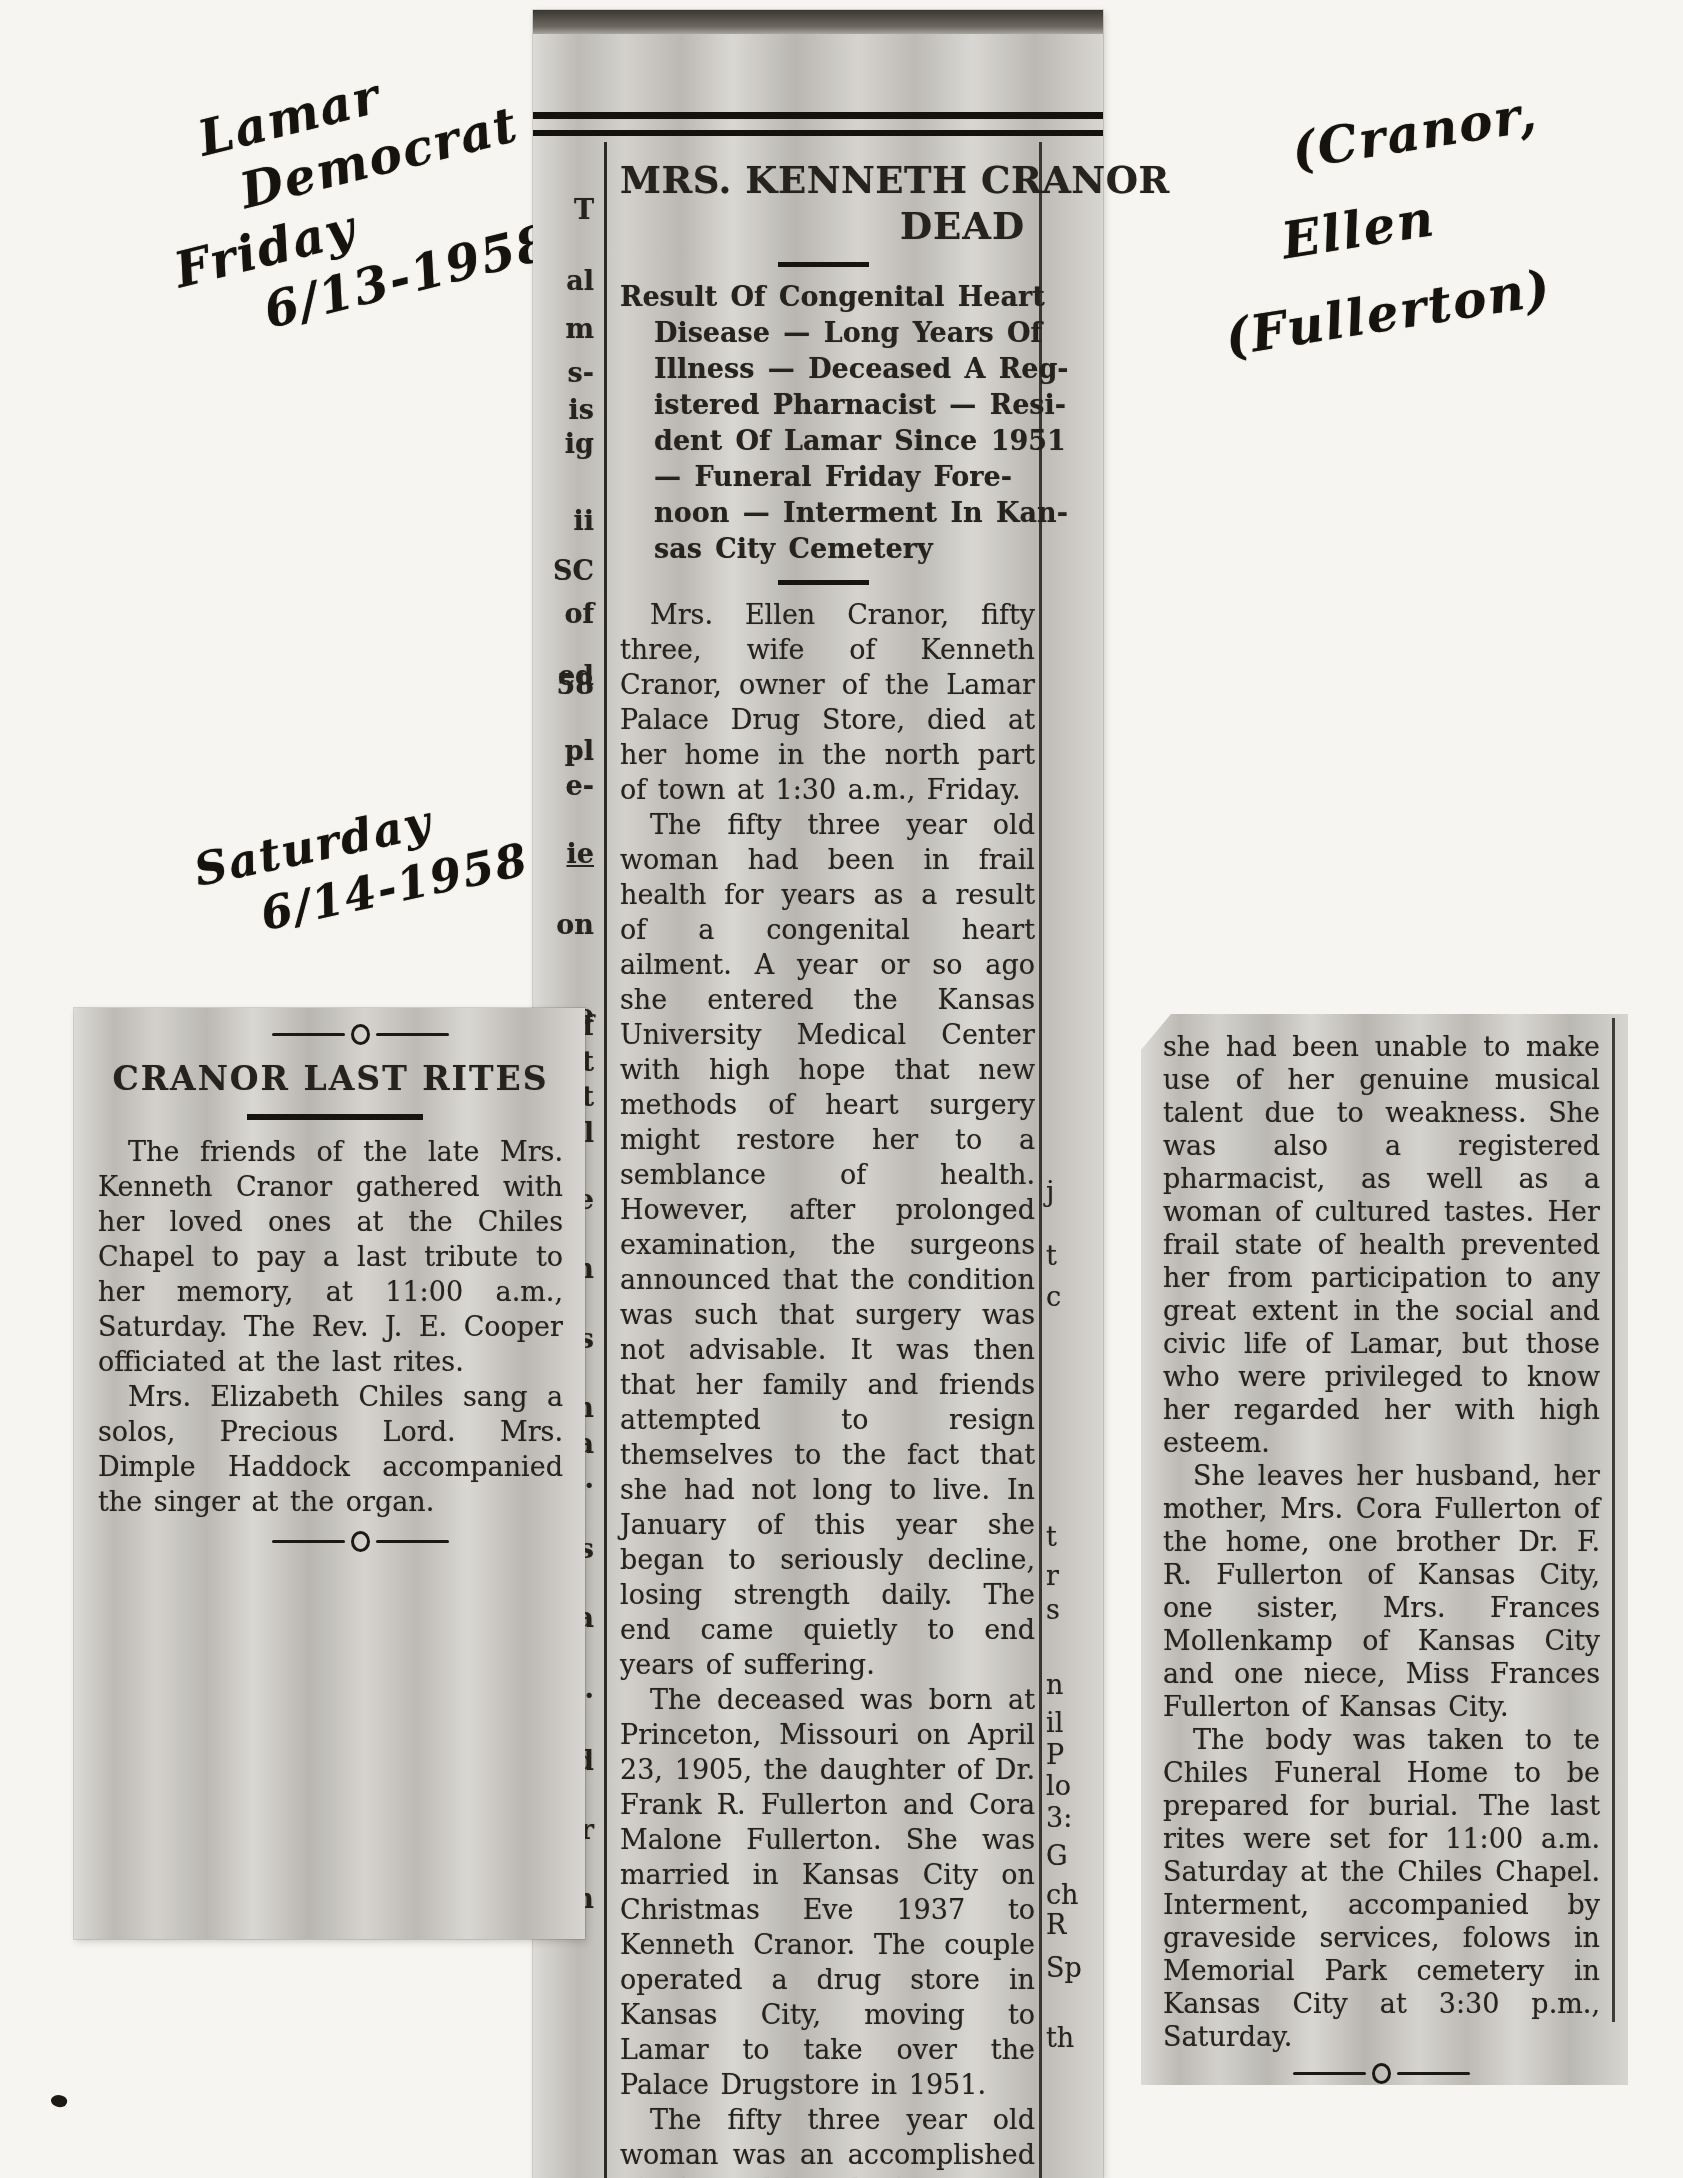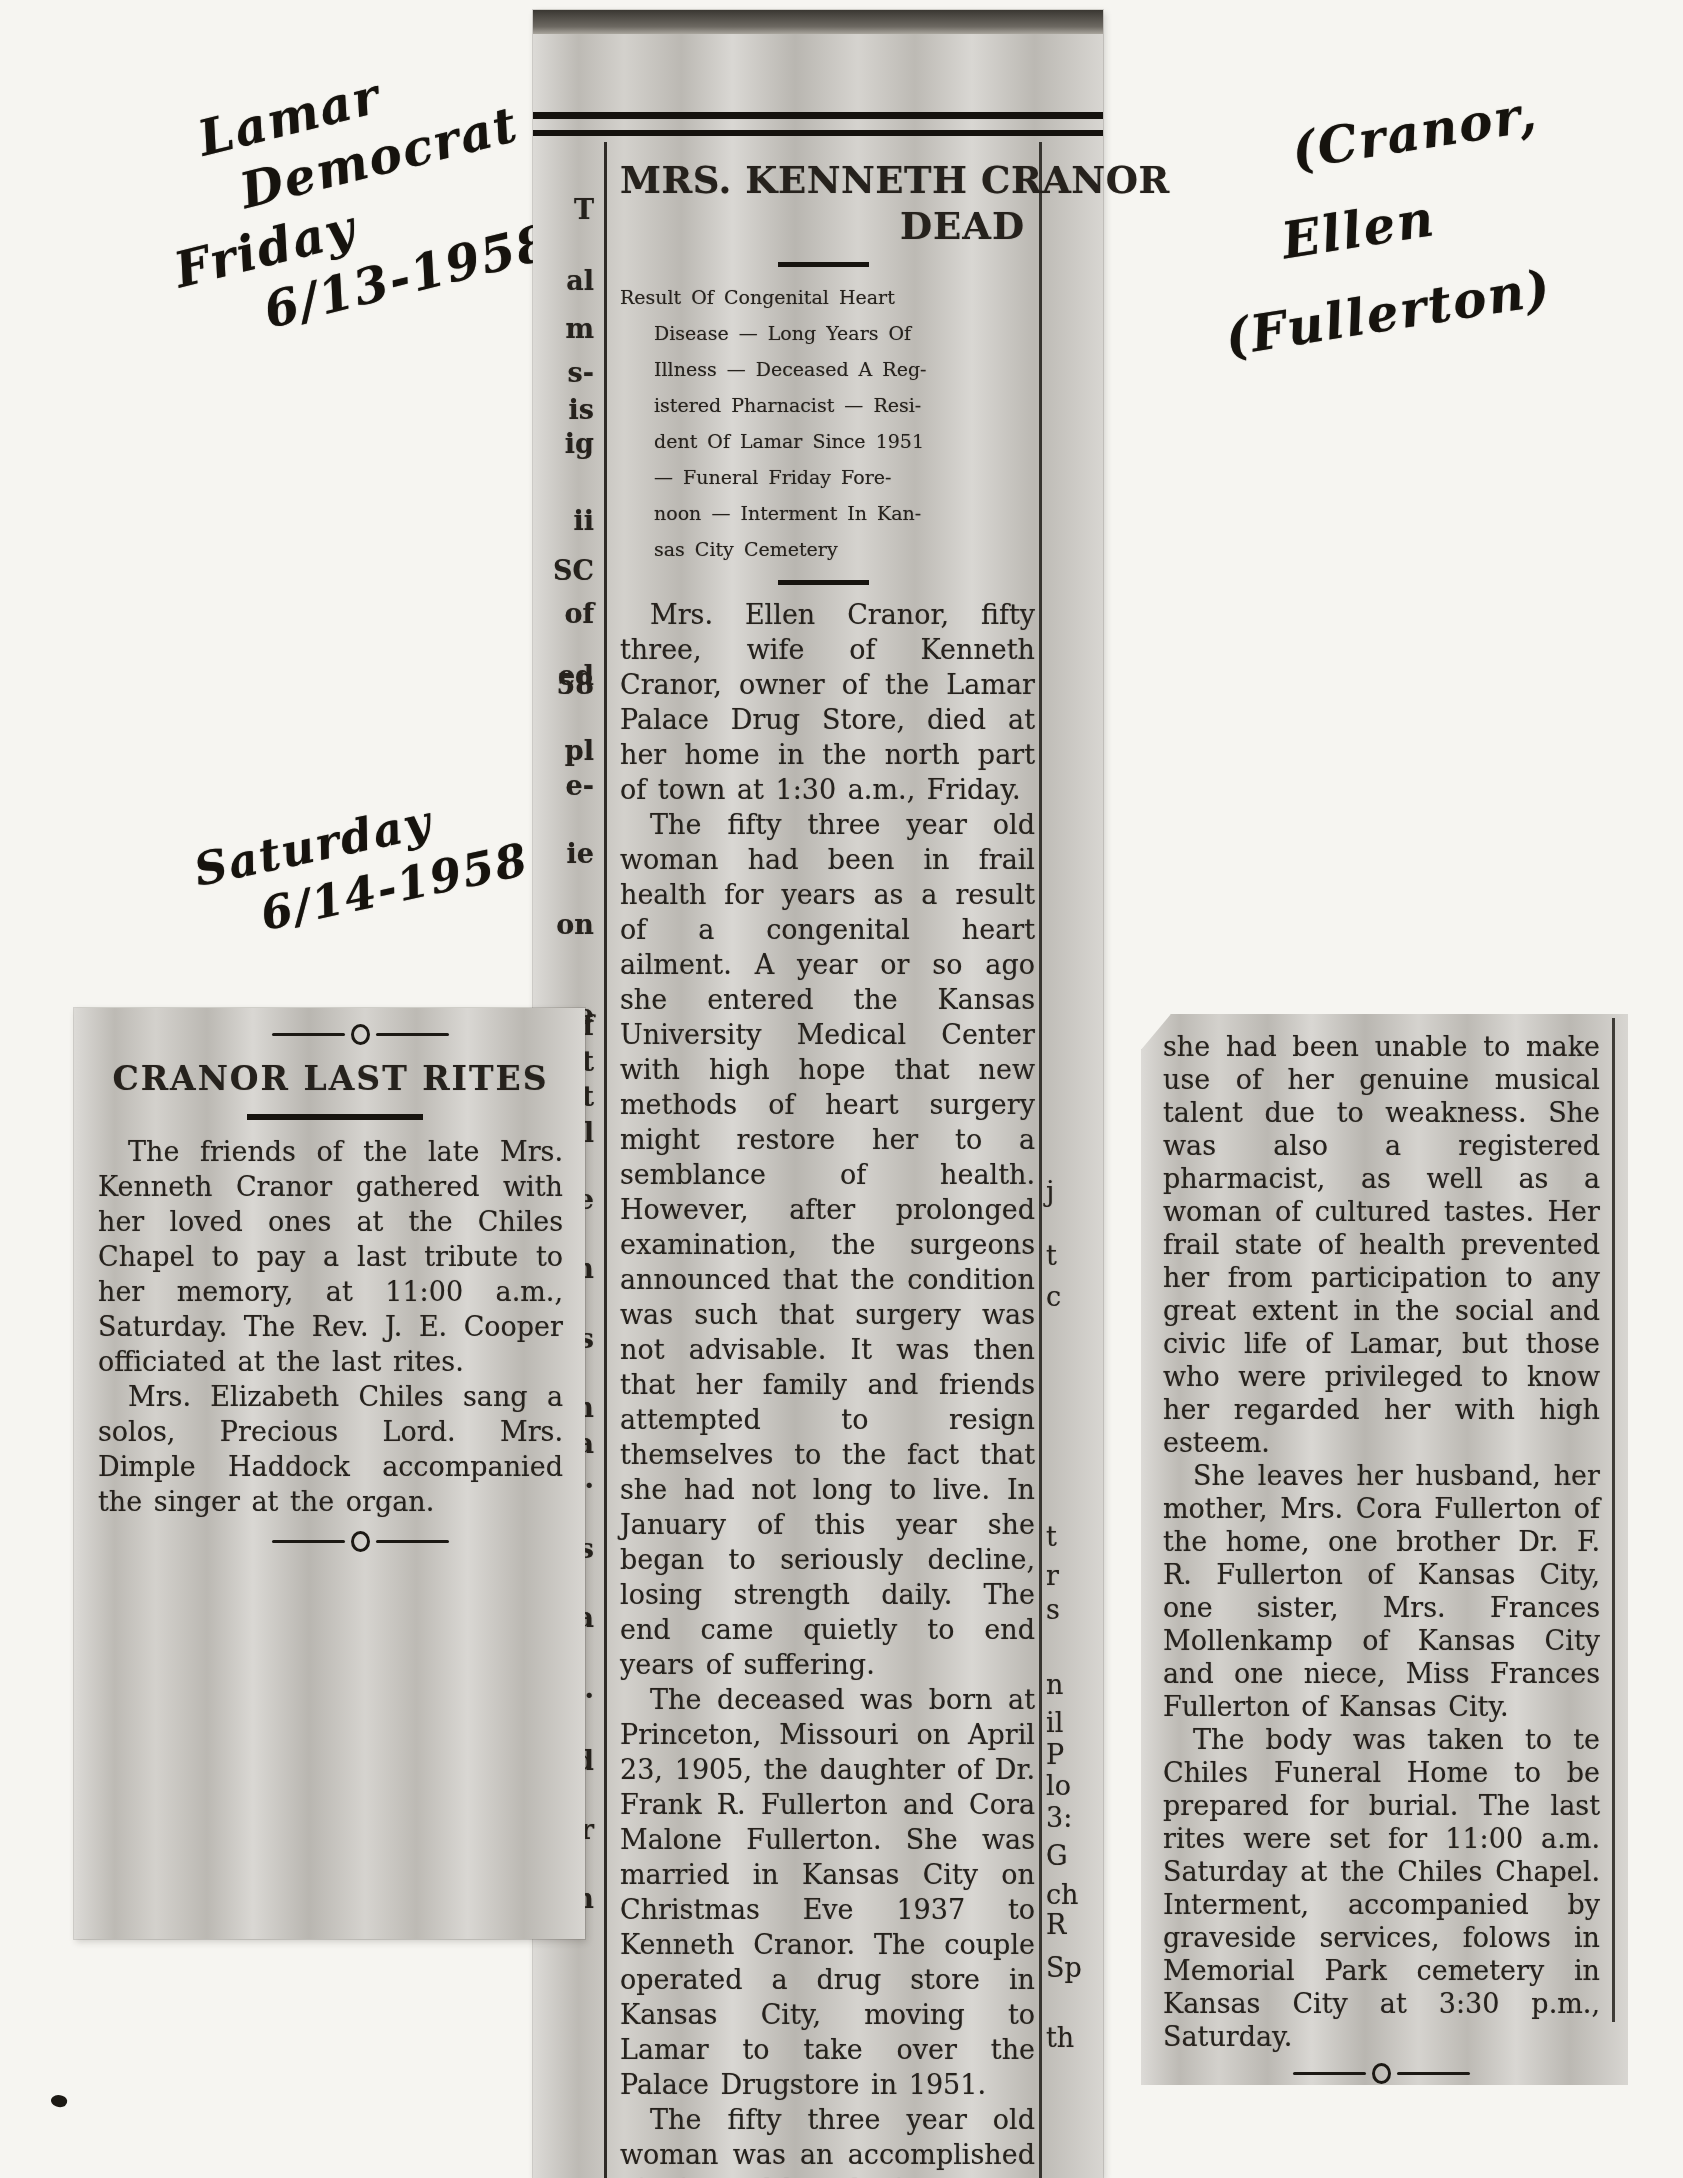--- a/index.html
+++ b/index.html
@@ -38,21 +38,21 @@
   #clip-center .col-rule-right{position:absolute;left:506px;top:132px;bottom:0;width:3px;background:rgba(25,22,17,.82);}
   .strip{position:absolute;top:0;bottom:0;font-size:27px;font-weight:bold;}
   #strip-left{left:0;width:65px;}
   #strip-left span{position:absolute;right:4px;white-space:nowrap;}
   #strip-right{left:513px;width:57px;font-weight:normal;}
   #strip-right span{position:absolute;left:0;white-space:nowrap;}
   #main-col{position:absolute;left:87px;top:147px;width:415px;}
   .headline-1{font-size:37px;font-weight:bold;line-height:46px;white-space:nowrap;letter-spacing:0.5px;}
   .headline-2{font-size:37px;font-weight:bold;line-height:46px;text-align:right;padding-right:10px;letter-spacing:1px;}
   .mini-rule{width:91px;height:5px;background:#17140f;margin:13px auto 12px 158px;}
-  .subhead{font-weight:normal;font-size:19px;}
+  .subhead{font-weight:bold;font-size:27px;}
   .subhead-line{line-height:36px;margin-left:34px;white-space:nowrap;word-spacing:4px;}
   .subhead-line:first-child{margin-left:0;}
   .center-body{margin-top:4px;}
 
   
   #clip-left{left:74px;top:1008px;width:503px;height:923px;padding:4px;}
   #clip-left .inner{position:absolute;left:24px;right:22px;top:0;}
   #clip-left .orn{margin:16px 0 2px 59px;}
   .lr-headline{font-size:33px;font-weight:bold;text-align:center;letter-spacing:2px;margin-top:14px;white-space:nowrap;}
   .lr-rule{width:176px;height:6px;background:#17140f;margin:16px auto 14px 149px;}
@@ -125,21 +125,21 @@
         <span style="top: 347px;">s-</span>
         <span style="top: 384px;">is</span>
         <span style="top: 418px;">ig</span>
         <span style="top: 451px; margin-top: 44px;">ii</span>
         <span style="top: 545px;">SC</span>
         <span style="top: 588px;">of</span>
         <span style="top: 650px;">ed</span>
         <span style="top: 659px;">58</span>
         <span style="top: 725px;">pl</span>
         <span style="top: 760px;">e-</span>
-        <span style="top: 828px;">ie</span>
+        <span style="top: 828px; text-decoration: underline;">ie</span>
         <span style="top: 899px;">on</span>
         <span style="top: 989px;">ce</span>
         <span style="top: 1000px;">of</span>
         <span style="top: 1036px;">at</span>
         <span style="top: 1071px;">it</span>
         <span style="top: 1107px;">il</span>
         <span style="top: 1174px;">e</span>
         <span style="top: 1243px;">n</span>
         <span style="top: 1313px;">s</span>
         <span style="top: 1382px;">n</span>

